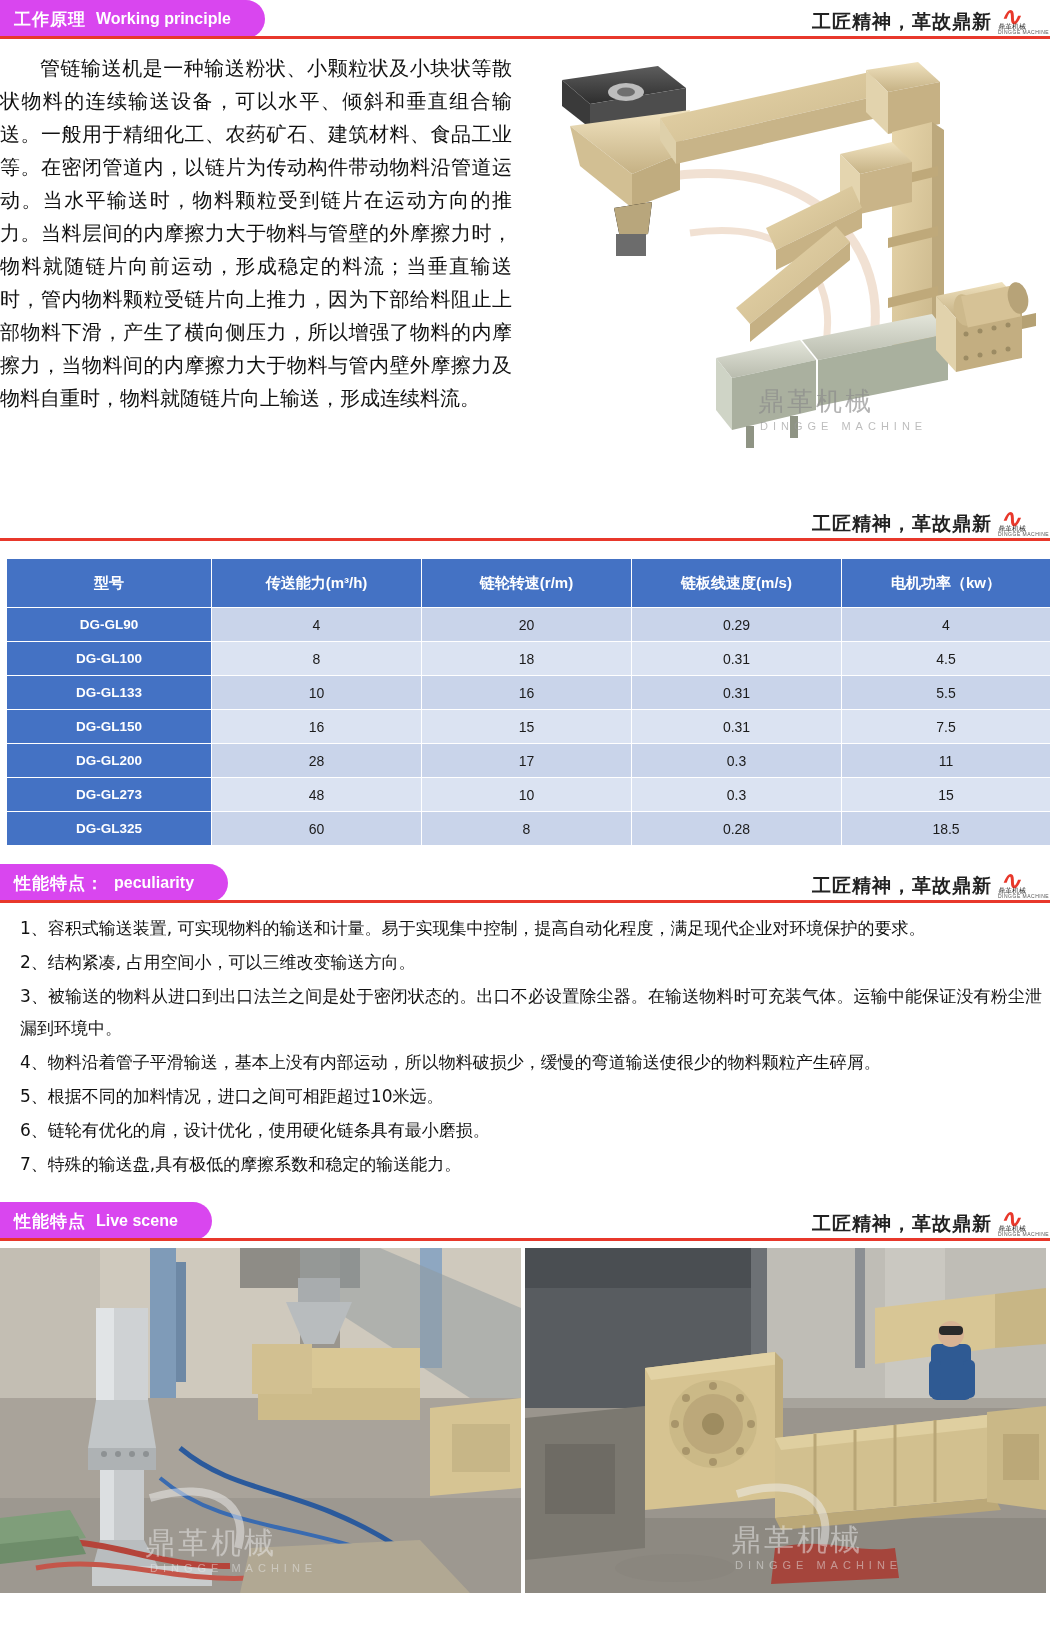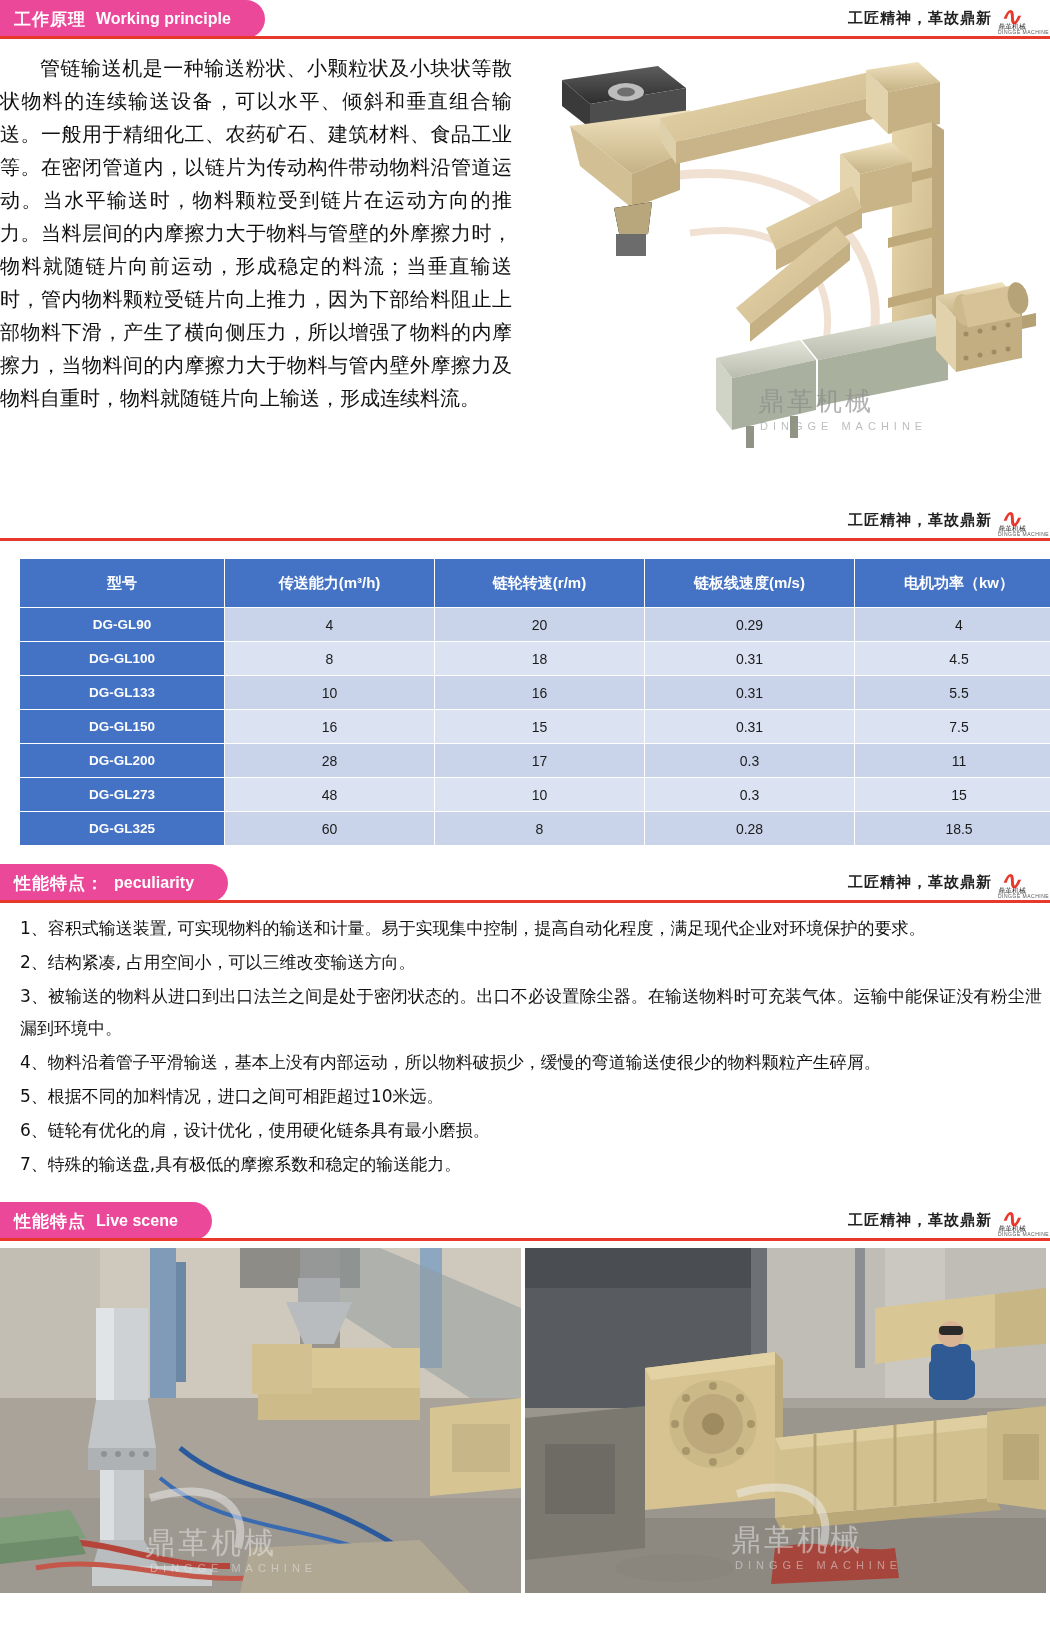--- a/index.html
+++ b/index.html
@@ -15,21 +15,21 @@
   
   .sec-head {
     position:relative;
     height:38px;
     margin:0;
   }
   .sec-head .bar {
     position:absolute;
     left:0; top:0;
     height:38px;
-    background:#ec4899;
+    background:#d946ef;
     border-radius:0 19px 19px 0;
     display:flex;
     align-items:center;
     padding:0 34px 0 14px;
     box-sizing:border-box;
     white-space:nowrap;
   }
   .sec-head .bar .cn {
     color:#ffffff;
     font-size:17px;
@@ -45,21 +45,21 @@
   .sec-head .rule {
     position:absolute;
     left:0; right:0; top:36px;
     height:3px;
     background:#e8382b;
   }
   .sec-head .slogan {
     position:absolute;
     right:58px;
     top:9px;
-    font-size:15px;
+    font-size:19px;
     font-weight:bold;
     color:#222;
     letter-spacing:1px;
   }
   
   .minilogo {
     position:absolute;
     right:6px;
     top:2px;
     width:48px; height:34px;
@@ -100,21 +100,21 @@
   }
   .wp-img {
     position:absolute;
     right:10px;
     top:20px;
     width:500px;
     height:420px;
   }
 
   
-  .tbl-wrap { padding:10px 0 0 16px; }
+  .tbl-wrap { padding:10px 0 0 3px; }
   table.param {
     border-collapse:collapse;
     width:1044px;
     margin:8px 3px 0 3px;
     table-layout:fixed;
   }
   table.param th {
     background:#4472c4;
     color:#fff;
     font-size:15px;

